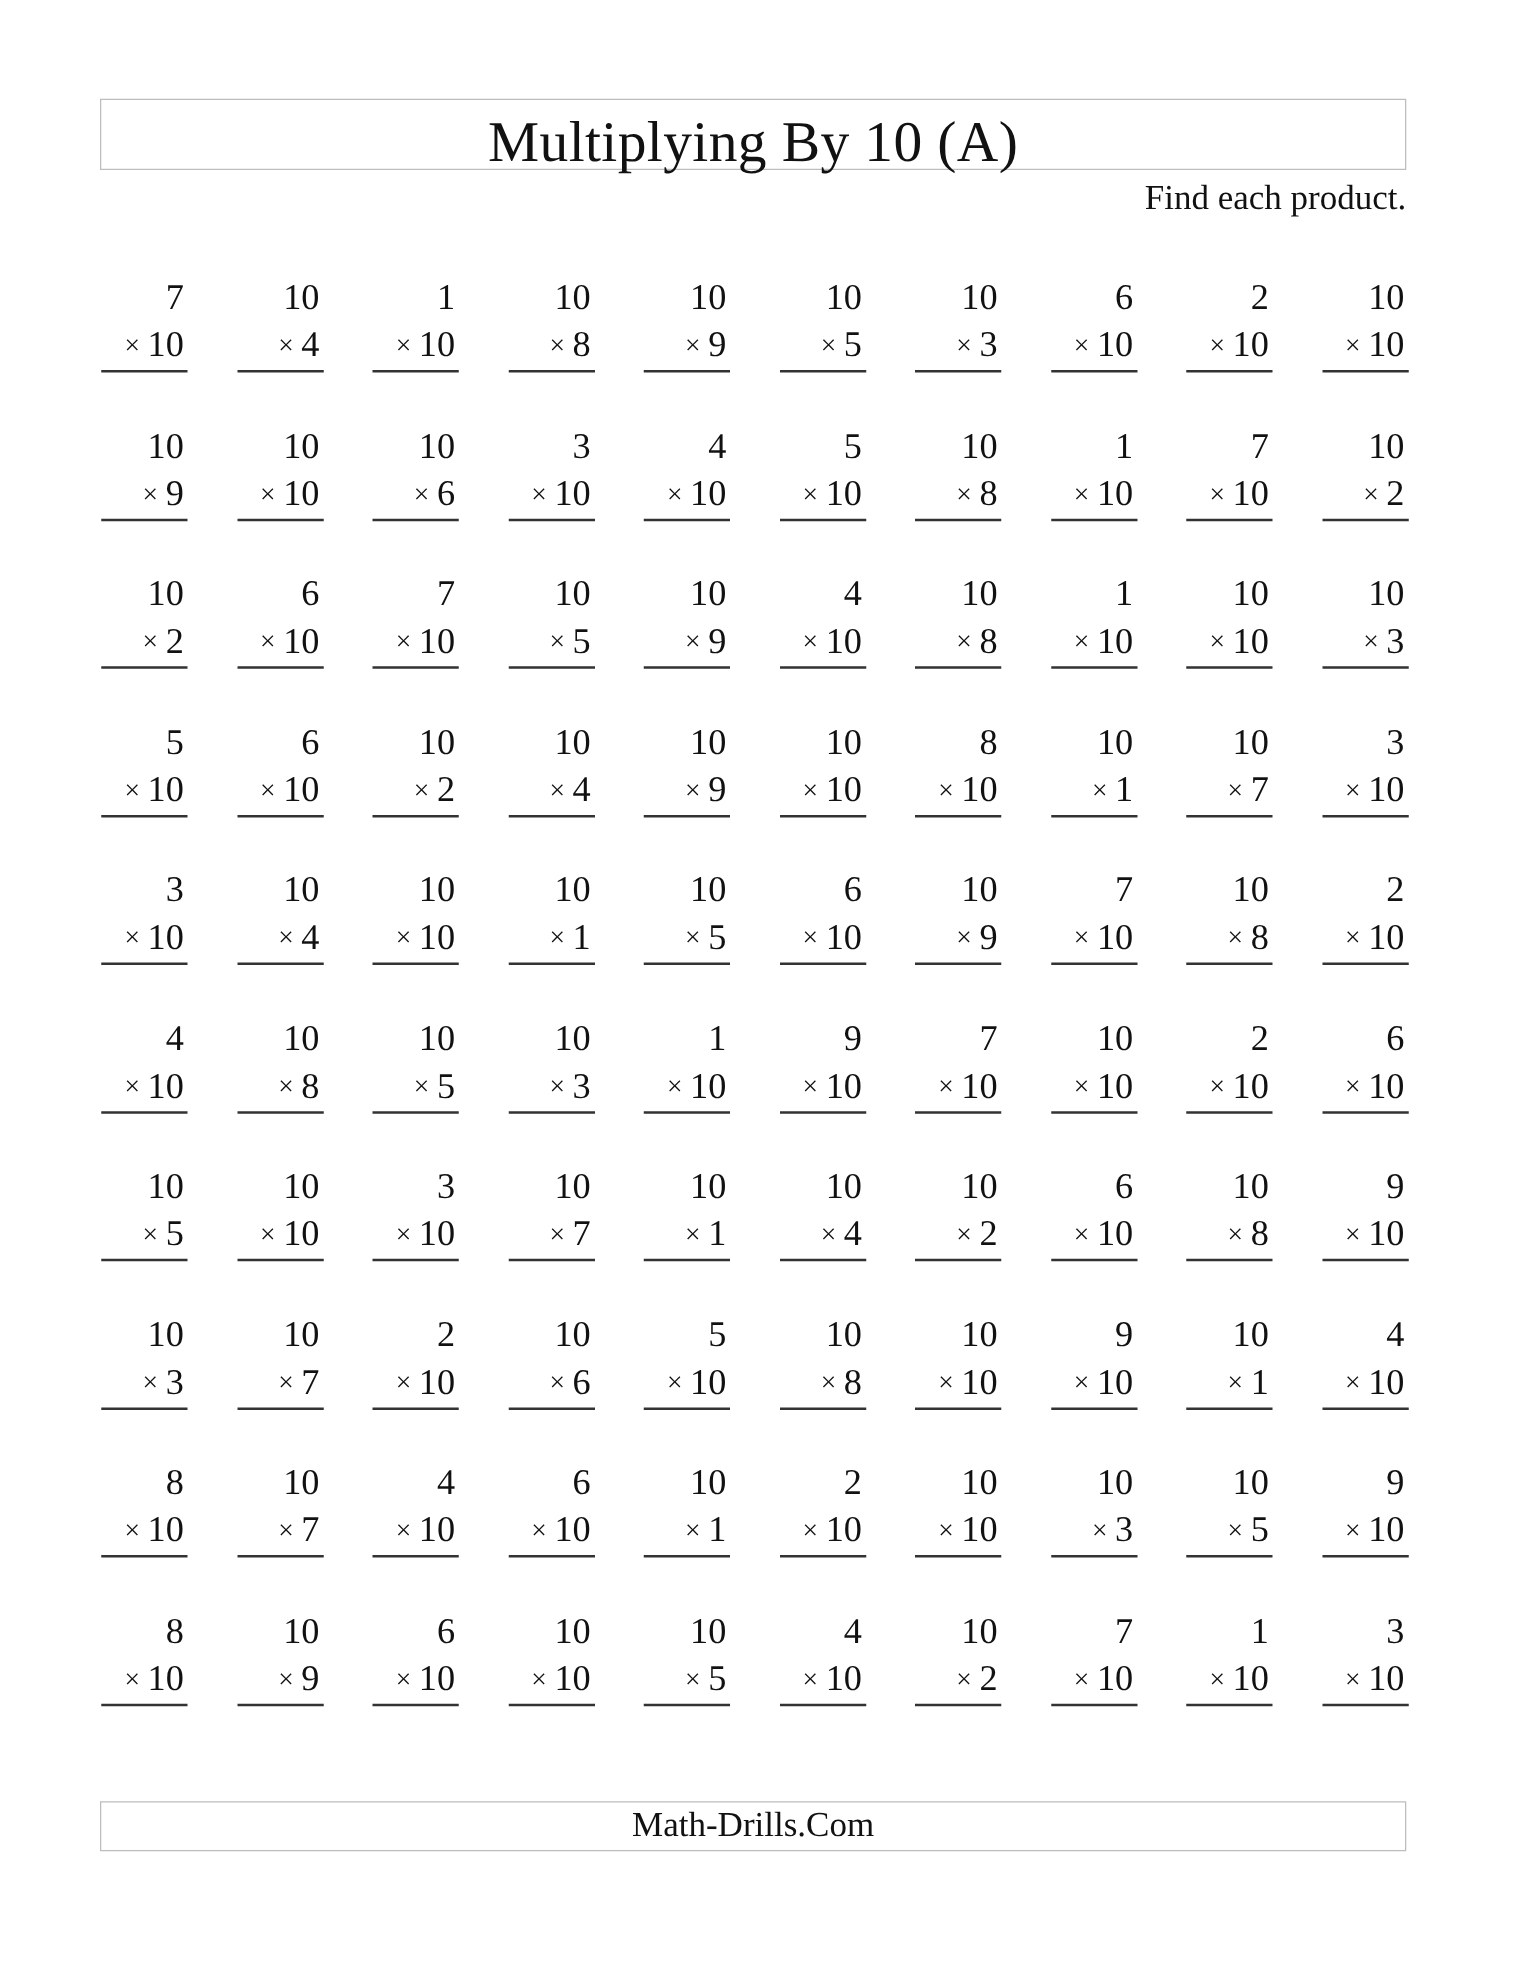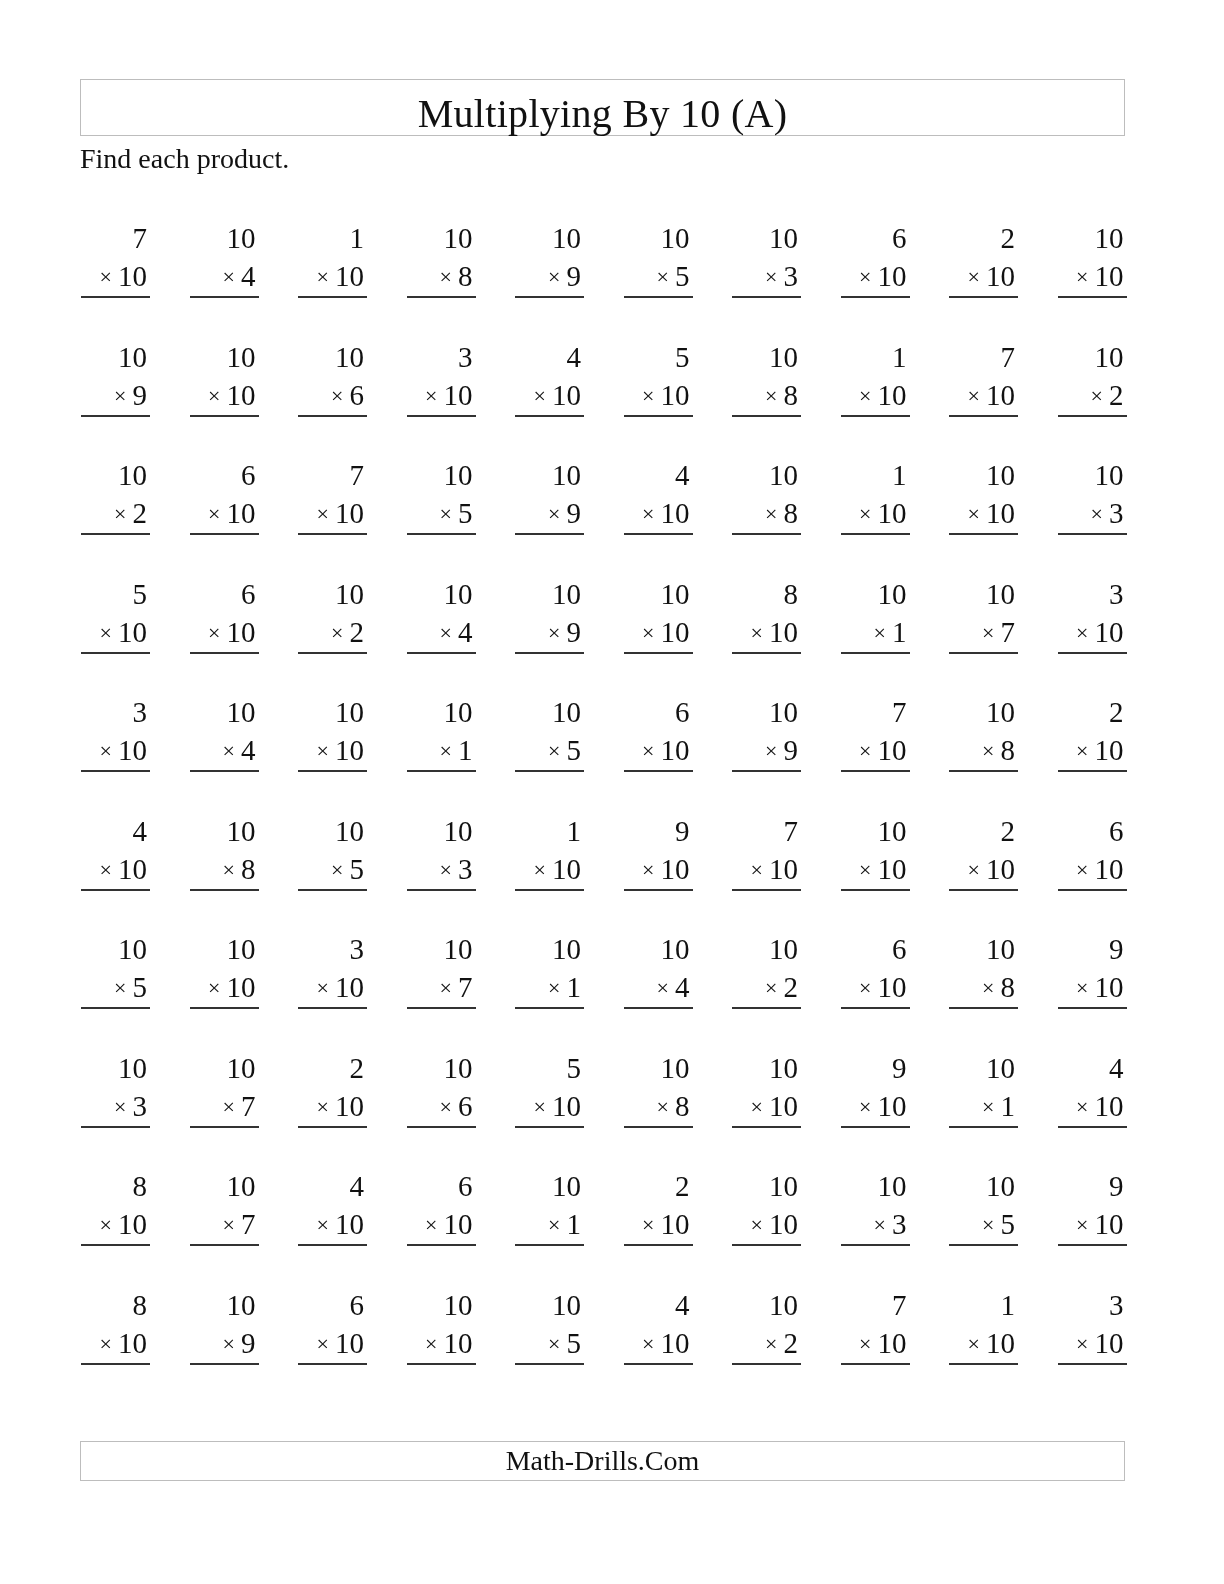--- a/index.html
+++ b/index.html
@@ -22,31 +22,31 @@
       width: 1045px;
       height: 57px;
       border: 1px solid #bdbdbd;
       box-sizing: border-box;
       display: flex;
       align-items: center;
       justify-content: center;
     }
     .title {
       font-family: "Liberation Serif", "DejaVu Serif", serif;
-      font-size: 40px;
+      font-size: 46px;
       line-height: 1;
       letter-spacing: 0.3px;
       margin-top: 12px;
     }
     .subtitle {
       position: absolute;
       left: 80px;
       top: 142px;
       width: 1045px;
-      text-align: left;
+      text-align: right;
       font-family: "Liberation Serif", "DejaVu Serif", serif;
       font-size: 28px;
       line-height: 34px;
     }
     .grid {
       position: absolute;
       left: 81px;
       top: 220px;
       width: 1046px;
     }

